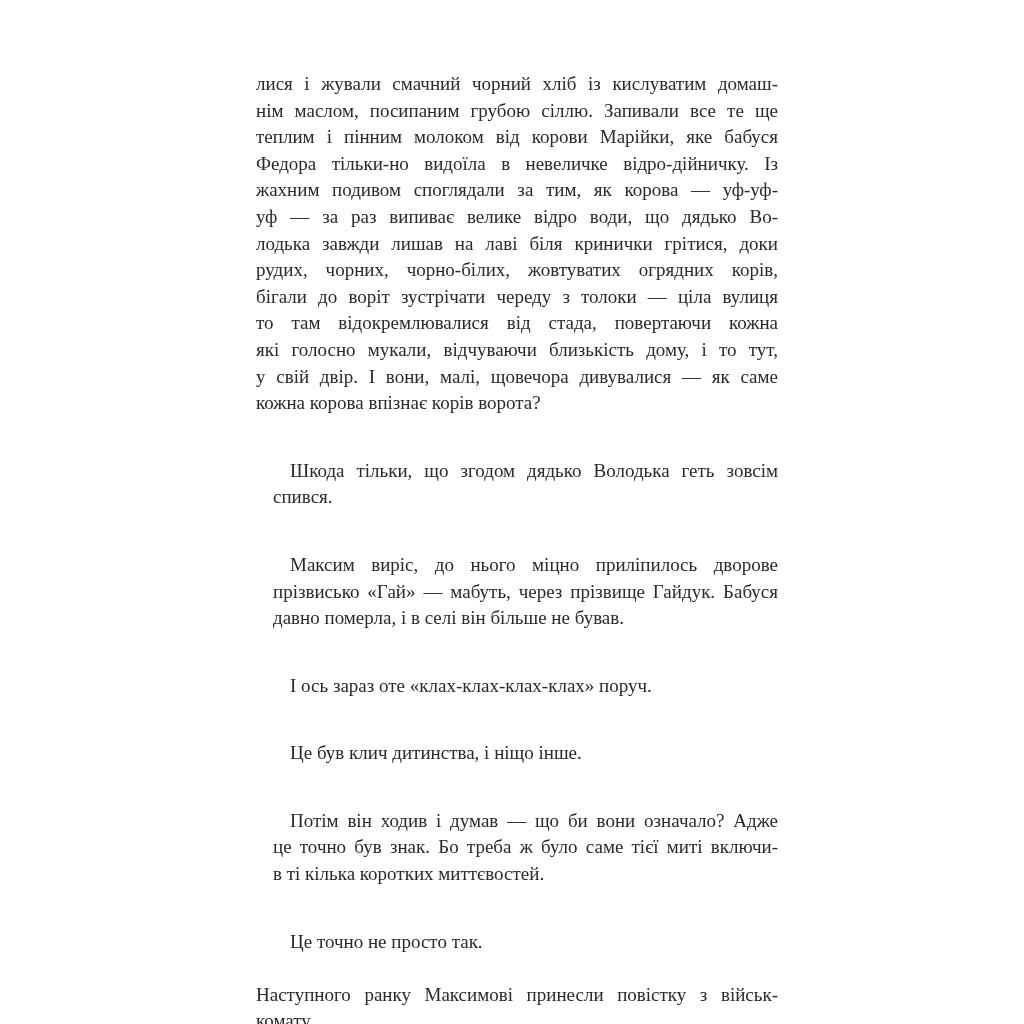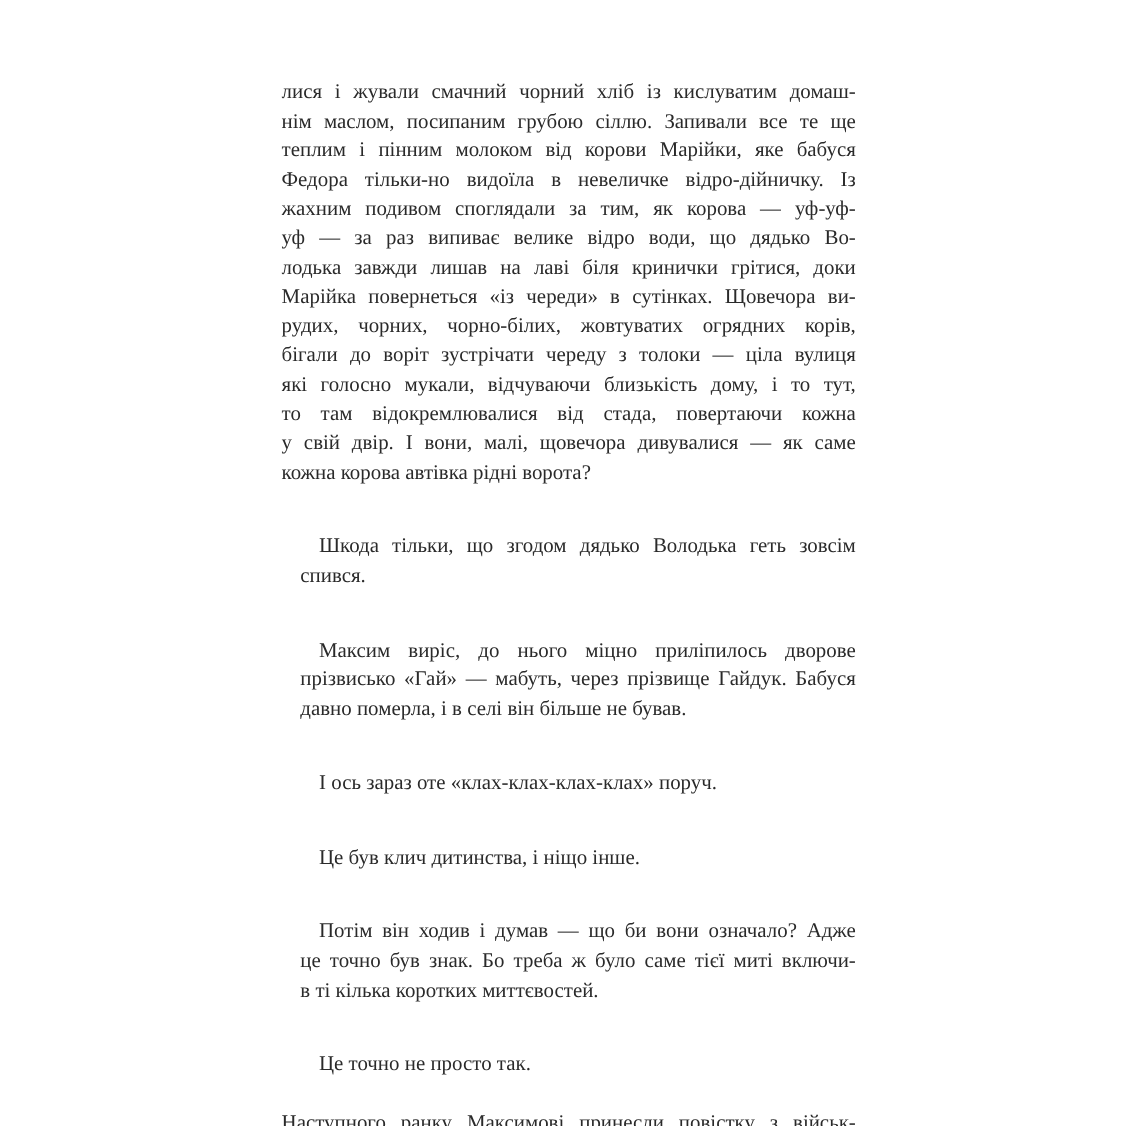--- a/index.html
+++ b/index.html
@@ -58,27 +58,26 @@
 <div class="page">
 
   <p class="noindent">
     <span class="line">лися і жували смачний чорний хліб із кислуватим домаш-</span>
     <span class="line">нім маслом, посипаним грубою сіллю. Запивали все те ще</span>
     <span class="line">теплим і пінним молоком від корови Марійки, яке бабуся</span>
     <span class="line">Федора тільки-но видоїла в невеличке відро-дійничку. Із</span>
     <span class="line">жахним подивом споглядали за тим, як корова — уф-уф-</span>
     <span class="line">уф — за раз випиває велике відро води, що дядько Во-</span>
     <span class="line">лодька завжди лишав на лаві біля кринички грітися, доки</span>
-    <span class="line">Марійка повернеться «із череди» в сутінках. Щовечора ви-</span>
     <span class="line">рудих, чорних, чорно-білих, жовтуватих огрядних корів,</span>
     <span class="line">бігали до воріт зустрічати череду з толоки — ціла вулиця</span>
+    <span class="line">то там відокремлювалися від стада, повертаючи кожна</span>
     <span class="line">які голосно мукали, відчуваючи близькість дому, і то тут,</span>
-    <span class="line">то там відокремлювалися від стада, повертаючи кожна</span>
     <span class="line">у свій двір. І вони, малі, щовечора дивувалися — як саме</span>
-    <span class="line last">кожна корова автівка рідні ворота?</span>
+    <span class="line last">кожна корова впізнає корів ворота?</span>
   </p>
 
   <p class="indent">
     <span class="line first-indent">Шкода тільки, що згодом дядько Володька геть зовсім</span>
     <span class="line last">спився.</span>
   </p>
 
   <p class="indent">
     <span class="line first-indent">Максим виріс, до нього міцно приліпилось дворове</span>
     <span class="line">прізвисько «Гай» — мабуть, через прізвище Гайдук. Бабуся</span>

